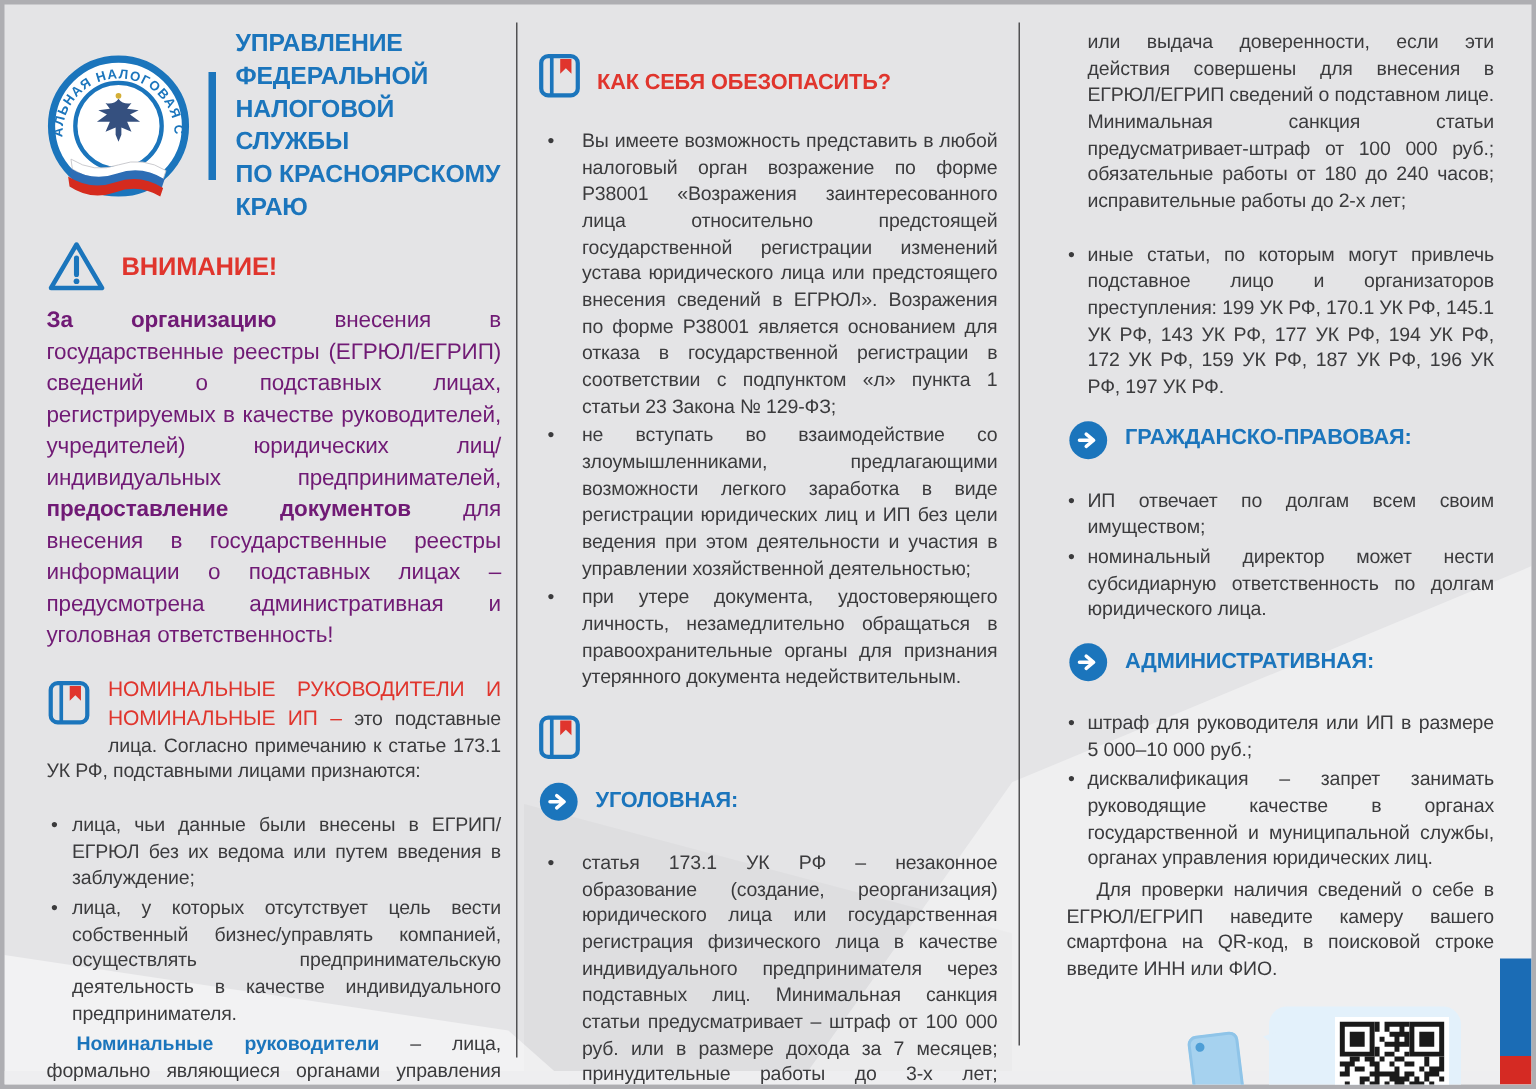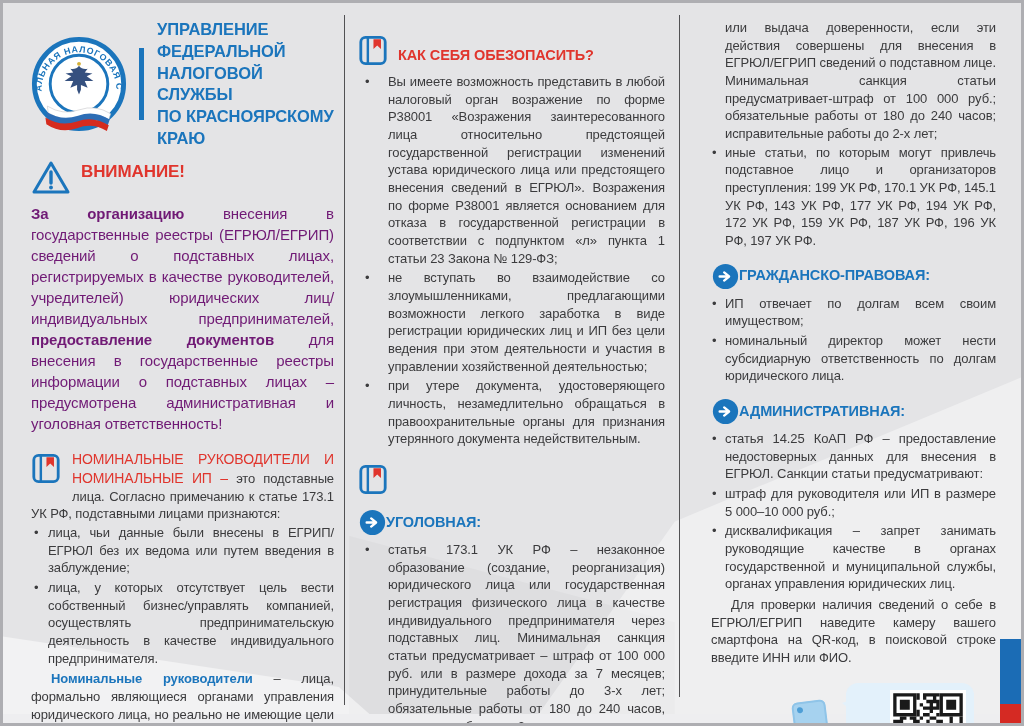--- a/index.html
+++ b/index.html
@@ -21,48 +21,48 @@
   .col{position:absolute;top:16px}
   .col-left{left:28px;width:303px}
   .col-mid{left:355px;width:307px}
   .col-right{left:708px;width:285px}
 
   .org-header{display:flex;align-items:center;margin-bottom:10px}
   .logo{width:96px;height:96px;flex:0 0 96px}
   .org-sep{width:5px;height:72px;background:#1b75bc;margin:0 13px 0 12px;flex:0 0 5px}
   .org-title{color:#1b75bc;font-weight:bold;font-size:16.5px;line-height:1.32;white-space:pre-line}
 
-  .attention-row{display:flex;gap:10px;margin:4px 0 7px}
+  .attention-row{display:flex;align-items:center;gap:10px;margin:4px 0 7px}
   .warn-tri{width:40px;height:36px;flex:0 0 40px}
   .attention-title{color:#e0352d;font-weight:bold;font-size:17px}
   .warn-text{text-align:justify;font-size:15px;line-height:1.4;color:#701a75}
   .warn-text b{font-weight:bold}
 
   .book{width:30px;height:33px}
   .h-row{display:flex;gap:10px;margin:15px 0 6px}
   .h-row.end{align-items:flex-end}
   .red-h{color:#e0352d;font-weight:bold;font-size:14.5px;line-height:1.28}
   .pre{white-space:pre-line}
   .lead-block{margin-top:16px}
   .lead-block .book{float:left;margin:2px 11px 4px 0}
   .lead{text-align:justify}
   .red-inline{color:#e0352d;font-weight:normal;font-size:14px}
   .blue-b{color:#1b75bc;font-weight:bold}
 
-  ul{list-style:none;margin-top:1px}
+  ul{list-style:none;margin-top:18px}
   li{position:relative;text-align:justify;margin-bottom:2px}
   .col-left li{padding-left:17px}
   .col-left li::before{content:"•";position:absolute;left:3px;top:0}
   .col-mid li{padding-left:30px}
   .col-mid li::before{content:"•";position:absolute;left:7px;top:0}
   .col-right li{padding-left:14px}
   .col-right li::before{content:"•";position:absolute;left:1px;top:0}
   .indent{text-indent:20px;text-align:justify;margin-top:3px}
 
-  .sub-row{display:flex;align-items:center;margin:13px 0 5px}
+  .sub-row{display:flex;align-items:center;gap:11px;margin:13px 0 5px}
   .circle-icon{width:27px;height:27px;flex:0 0 27px;margin-left:1px}
   .blue-h{color:#1b75bc;font-weight:bold;font-size:14.5px}
   .cont{text-align:justify;padding-left:14px}
 
   .qr-zone{position:relative;height:100px;margin-top:10px}
   .bubble{position:absolute;right:22px;top:6px;width:128px;height:90px;background:#e3f1fb;border-radius:12px}
   .bubble::before{content:"";position:absolute;left:-16px;top:14px;border:12px solid transparent;border-right:18px solid #e3f1fb;border-top-width:6px;border-bottom-width:14px}
   .qr-svg{position:absolute;right:8px;top:7px;width:76px;height:76px;background:#fff}
   .phone{position:absolute;right:168px;top:24px;width:34px;height:50px;background:#a6d2ef;border-radius:6px;transform:rotate(-7deg);box-shadow:inset 0 0 0 2px #8fc4e8}
   .phone::after{content:"";position:absolute;left:5px;top:5px;width:6px;height:6px;border-radius:50%;background:#4d9ed6}
@@ -188,21 +188,20 @@
     </ul>
 
     <div class="sub-row">
       <svg class="circle-icon" viewBox="0 0 30 30">
         <circle cx="15" cy="15" r="14" fill="#1b75bc"></circle>
         <path d="M8.5 15 h9 M13.5 10.5 l5.5 4.5 -5.5 4.5" stroke="#ffffff" stroke-width="2.6" fill="none" stroke-linecap="round" stroke-linejoin="round"></path>
       </svg>
       <span class="blue-h">АДМИНИСТРАТИВНАЯ:</span>
     </div>
     <ul>
-      <li>статья 14.25 КоАП РФ – предоставление недостоверных данных для внесения в ЕГРЮЛ. Санкции статьи предусматривают:</li>
       <li>штраф для руководителя или ИП в размере 5 000–10 000 руб.;</li>
       <li>дисквалификация – запрет занимать руководящие качестве в органах государственной и муниципальной службы, органах управления юридических лиц.</li>
     </ul>
 
     <p class="indent" style="">Для проверки наличия сведений о себе в ЕГРЮЛ/ЕГРИП наведите камеру вашего смартфона на QR-код, в поисковой строке введите ИНН или ФИО.</p>
 
     <div class="qr-zone">
       <div class="phone"></div>
       <div class="bubble">
         <svg id="qr-svg" class="qr-svg" viewBox="0 0 78 78">

